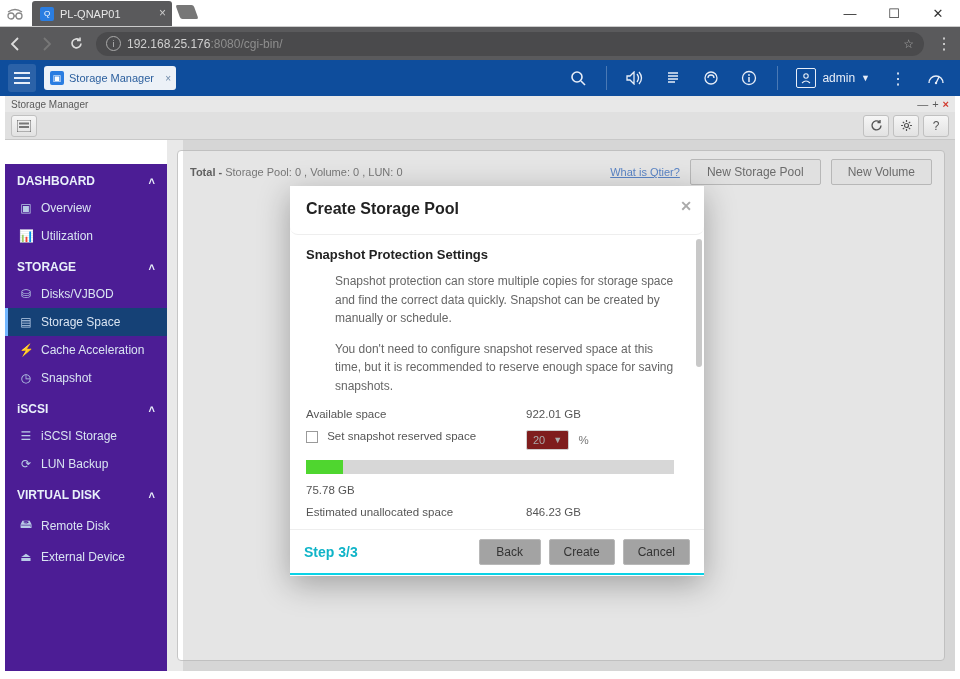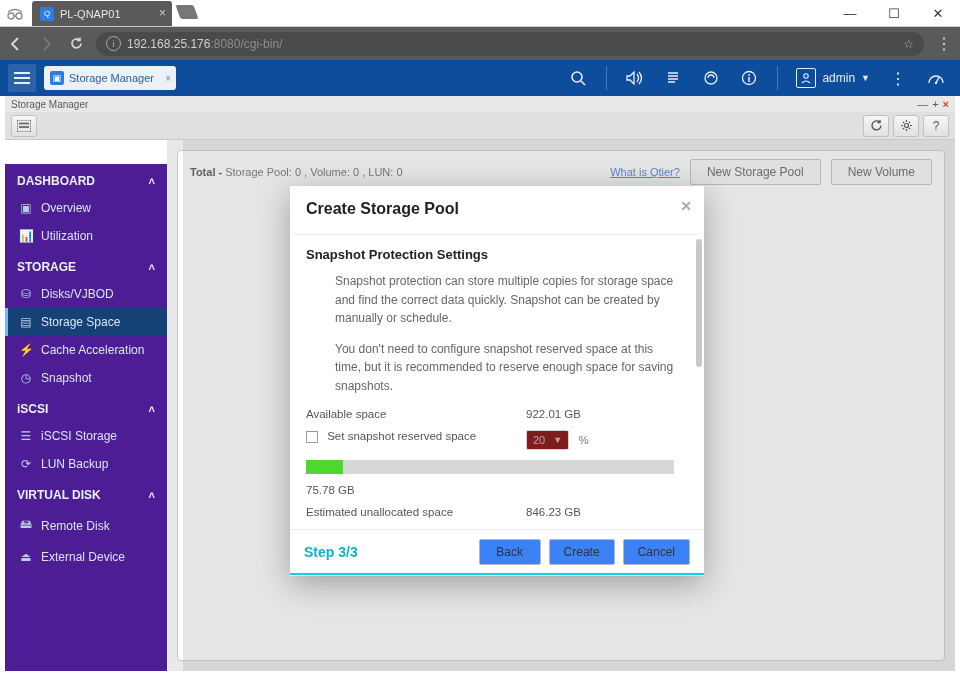--- a/index.html
+++ b/index.html
@@ -87,21 +87,21 @@
   .chk { width:12px; height:12px; border:1px solid #9a9a9a; display:inline-block; margin-right:6px; vertical-align:middle;}
   .sel { display:inline-flex; align-items:center; border:1px solid #d0d0d0; background:#7f1d1d; height:20px; padding:0 6px; font-size:11px; color:#aaa; border-radius:2px;}
   .sel .dd { margin-left:8px; font-size:9px;}
   .pct { margin-left:6px; color:#777;}
   .bar { height:14px; background:#d7d7d7; width:368px; position:relative; margin:6px 0 10px;}
   .bar-fill { position:absolute; left:0; top:0; bottom:0; background:#4fd62f;}
   .note { font-size:11px; color:#2a6bd0; line-height:1.5; padding-right:22px;}
   .dialog-foot { height:44px; border-top:1px solid #eee; display:flex; align-items:center; padding:0 14px;}
   .step { color:#10b4c8; font-size:14px; font-weight:600;}
   .foot-btns { margin-left:auto; display:flex; gap:8px;}
-  .btn { height:26px; min-width:62px; padding:0 14px; border:1px solid #b8b8b8; background:#3b82f6; font-size:12px; color:#333; border-radius:2px;}
+  .btn { height:26px; min-width:62px; padding:0 14px; border:1px solid #b8b8b8; background:#a3a3a3; font-size:12px; color:#333; border-radius:2px;}
   .dlg-strip { height:2px; background:#0ad2e6;}
 
   svg { display:block; }
 </style>
 </head>
 <body>
 
 <div class="browser-chrome">
   <div class="title-row">
     <div class="title-left">

